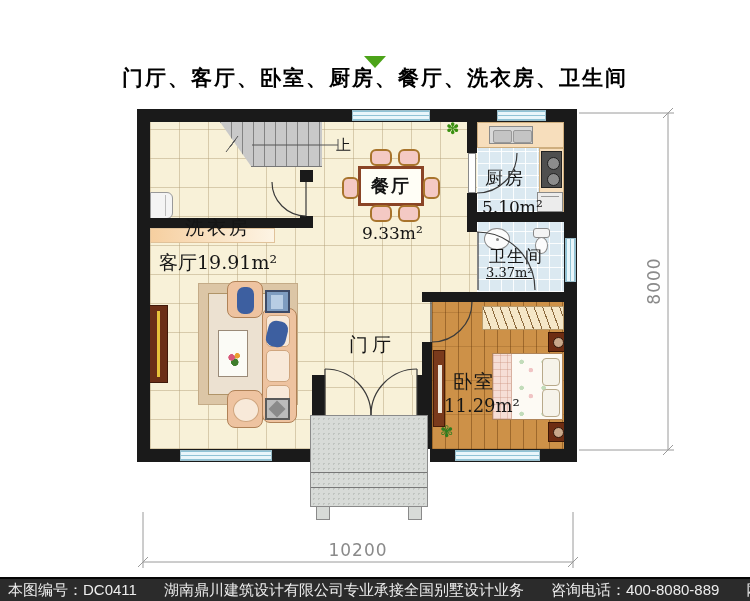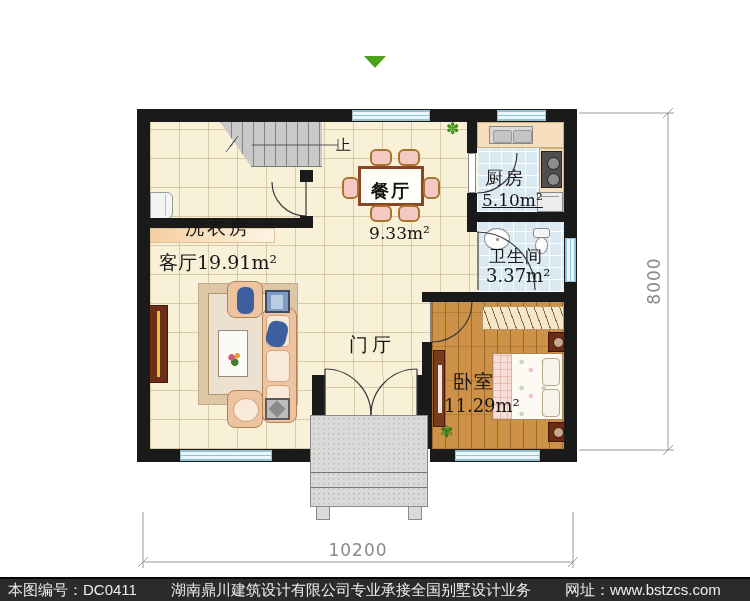--- a/index.html
+++ b/index.html
@@ -51,30 +51,31 @@
      background:rgba(72,118,176,.55);overflow:hidden;}
   .wm-logo .b1{position:absolute;left:13px;top:22px;width:9px;height:26px;background:rgba(255,255,255,.85);}
   .wm-logo .b2{position:absolute;left:26px;top:12px;width:12px;height:36px;background:rgba(255,255,255,.85);
      clip-path:polygon(0 28%,100% 0,100% 100%,0 100%);}
   .porch{position:absolute;left:310px;top:415px;width:118px;height:92px;background-color:#d8dbd8;
      border:1px solid #8a8a8a;box-sizing:border-box;
      background-image:radial-gradient(#c0c4c0 1px,transparent 1px);background-size:5px 5px;}
   .porch-line{position:absolute;left:0;width:100%;height:1px;background:#777;}
   .foot{position:absolute;width:14px;height:14px;background:#d8dbd8;border:1px solid #8a8a8a;box-sizing:border-box;}
   .footer{position:absolute;left:0;top:577px;width:750px;height:24px;background:#2b2b2b;border-top:2px solid #060606;
-     box-sizing:border-box;display:flex;align-items:center;gap:34px;padding:0 8px;
+     box-sizing:border-box;display:flex;align-items:center;gap:27px;padding:0 8px;
      color:#ededed;font-size:15px;white-space:nowrap;}
   svg.overlay{position:absolute;left:0;top:0;pointer-events:none;}
 </style>
 </head>
 <body>
 
 <div id="canvas">
 
   <div class="tri"></div>
+  <div class="subtitle">门厅、客厅、卧室、厨房、餐厅、洗衣房、卫生间</div>
 
   <div id="plan">
 
     <div class="abs floor-cream" style="left:13px;top:13px;width:414px;height:327px;"></div>
     <div class="abs floor-blue" style="left:340px;top:13px;width:87px;height:90px;"></div>
     <div class="abs floor-blue" style="left:340px;top:113px;width:87px;height:70px;"></div>
     <div class="abs floor-wood" style="left:295px;top:193px;width:132px;height:147px;"></div>
     <div class="abs floor-cream" style="left:188px;top:266px;width:92px;height:42px;"></div>
 
     <div class="stairs"></div>
@@ -107,21 +108,21 @@
     <div class="furn sofa" style="left:90px;top:281px;width:36px;height:38px;">
       <div class="cushion" style="left:5px;top:7px;width:24px;height:22px;border-radius:50%;"></div>
     </div>
     <div class="furn" style="left:128px;top:181px;width:25px;height:23px;background:#7e9cc0;border:2px solid #3d4a66;">
       <div class="abs" style="left:4px;top:3px;width:12px;height:14px;background:#b8cde4;"></div>
     </div>
     <div class="furn" style="left:128px;top:289px;width:25px;height:22px;background:#bcbcbc;border:2px solid #5a5a5a;">
       <div class="abs" style="left:4px;top:3px;width:12px;height:12px;background:#8a8a8a;transform:rotate(45deg);"></div>
     </div>
 
-    <div class="furn" style="left:221px;top:57px;width:66px;height:40px;background:#fffef6;border:3px solid #8a4426;display:flex;align-items:flex-end;justify-content:center;">
+    <div class="furn" style="left:221px;top:57px;width:66px;height:40px;background:#fffef6;border:3px solid #8a4426;display:flex;align-items:center;justify-content:center;">
       <span class="lbl" style="position:static;font-size:18px;font-weight:600;letter-spacing:2px;">餐厅</span>
     </div>
     <div class="chair" style="left:233px;top:40px;"></div>
     <div class="chair" style="left:261px;top:40px;"></div>
     <div class="chair" style="left:233px;top:96px;"></div>
     <div class="chair" style="left:261px;top:96px;"></div>
     <div class="chair chairV" style="left:205px;top:68px;"></div>
     <div class="chair chairV" style="left:286px;top:68px;"></div>
 
     <div class="furn" style="left:340px;top:13px;width:87px;height:26px;background:#f7debc;border:1px solid #cfae7e;"></div>
@@ -182,25 +183,25 @@
     <div class="winH" style="left:215px;top:1px;width:78px;"></div>
     <div class="winH" style="left:360px;top:1px;width:49px;"></div>
     <div class="winH" style="left:43px;top:341px;width:92px;"></div>
     <div class="winH" style="left:318px;top:341px;width:85px;"></div>
     <div class="winV" style="left:428px;top:129px;height:44px;"></div>
 
     <div class="lbl" style="left:48px;top:62px;font-size:19px;letter-spacing:3px;margin-top:44px;">洗衣房</div>
     <div class="lbl" style="left:22px;top:141px;font-size:19px;">
       <span>客厅</span><span class="area">19.91m²</span>
     </div>
-    <div class="lbl area" style="left:225px;top:114px;width:75px;text-align:center;font-size:17px;">9.33m²</div>
+    <div class="lbl area" style="left:225px;top:114px;width:75px;font-size:17px;">9.33m²</div>
     <div class="lbl" style="left:348px;top:57px;font-size:18px;letter-spacing:2px;">厨房</div>
-    <div class="lbl area" style="left:345px;top:81px;font-size:17px;text-decoration:underline;">5.10m²</div>
+    <div class="lbl area" style="left:345px;top:88px;font-size:17px;">5.10m²</div>
     <div class="lbl" style="left:352px;top:136px;font-size:17px;letter-spacing:1px;">卫生间</div>
-    <div class="lbl area" style="left:349px;top:156px;font-size:18px;">3.37m²</div>
+    <div class="lbl area" style="left:349px;top:156px;font-size:13px;text-decoration:underline;">3.37m²</div>
     <div class="lbl" style="left:212px;top:223px;font-size:19px;letter-spacing:4px;">门厅</div>
     <div class="lbl" style="left:316px;top:260px;font-size:19px;letter-spacing:2px;">卧室</div>
     <div class="lbl area" style="left:307px;top:286px;font-size:18px;">11.29m²</div>
     <div class="lbl" style="left:199px;top:27px;font-size:15px;">上</div>
   </div>
 
   <div class="porch">
     <div class="porch-line" style="top:56px;"></div>
     <div class="porch-line" style="top:71px;"></div>
   </div>
@@ -234,15 +235,16 @@
       <path d="M143,512 L143,568 M573,512 L573,568"></path>
       <path d="M138,567 L148,557 M568,567 L578,557"></path>
     </g>
     <text x="654" y="287" transform="rotate(-90 654 281)" text-anchor="middle" font-size="17" fill="#8a8a8a" letter-spacing="1" font-family="DejaVu Sans, sans-serif">8000</text>
     <text x="358" y="556" text-anchor="middle" font-size="17" fill="#8a8a8a" letter-spacing="1" font-family="DejaVu Sans, sans-serif">10200</text>
   </svg>
 
   <div class="footer">
     <span>本图编号：DC0411</span>
     <span>湖南鼎川建筑设计有限公司专业承接全国别墅设计业务</span>
+    <span>咨询电话：400-8080-889</span>
     <span>网址：www.bstzcs.com</span>
   </div>
 </div>
 
 </body></html>

